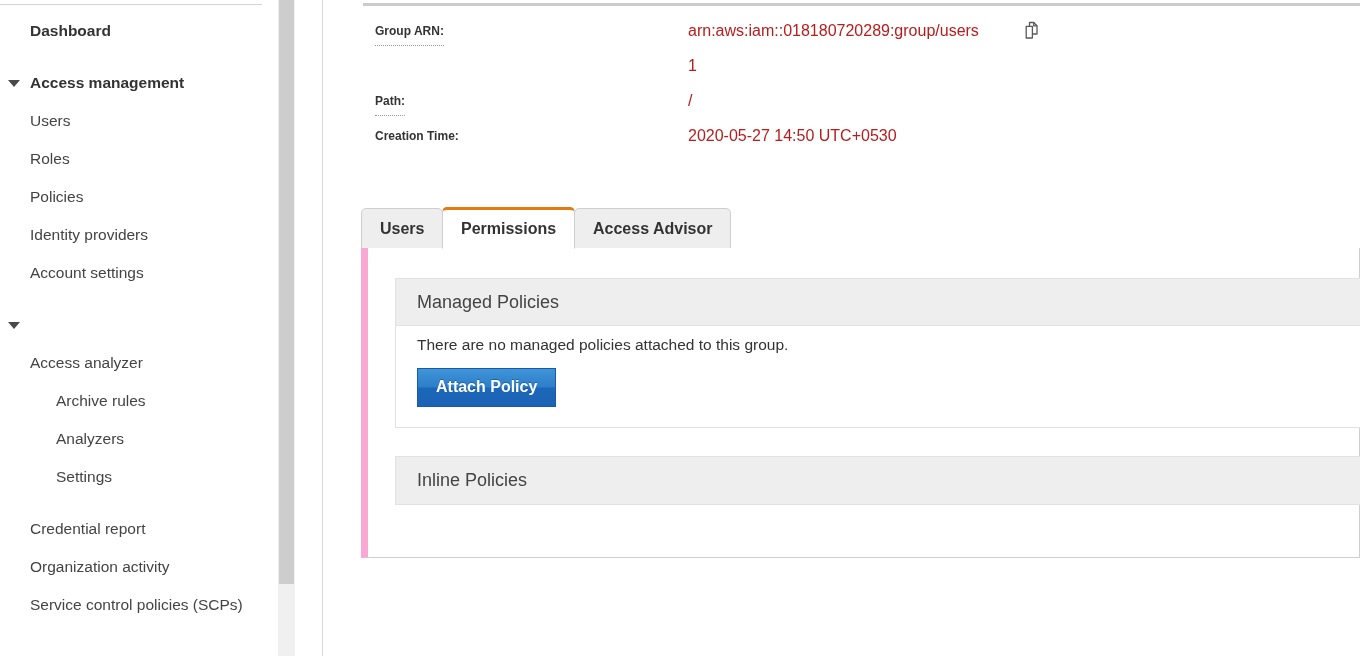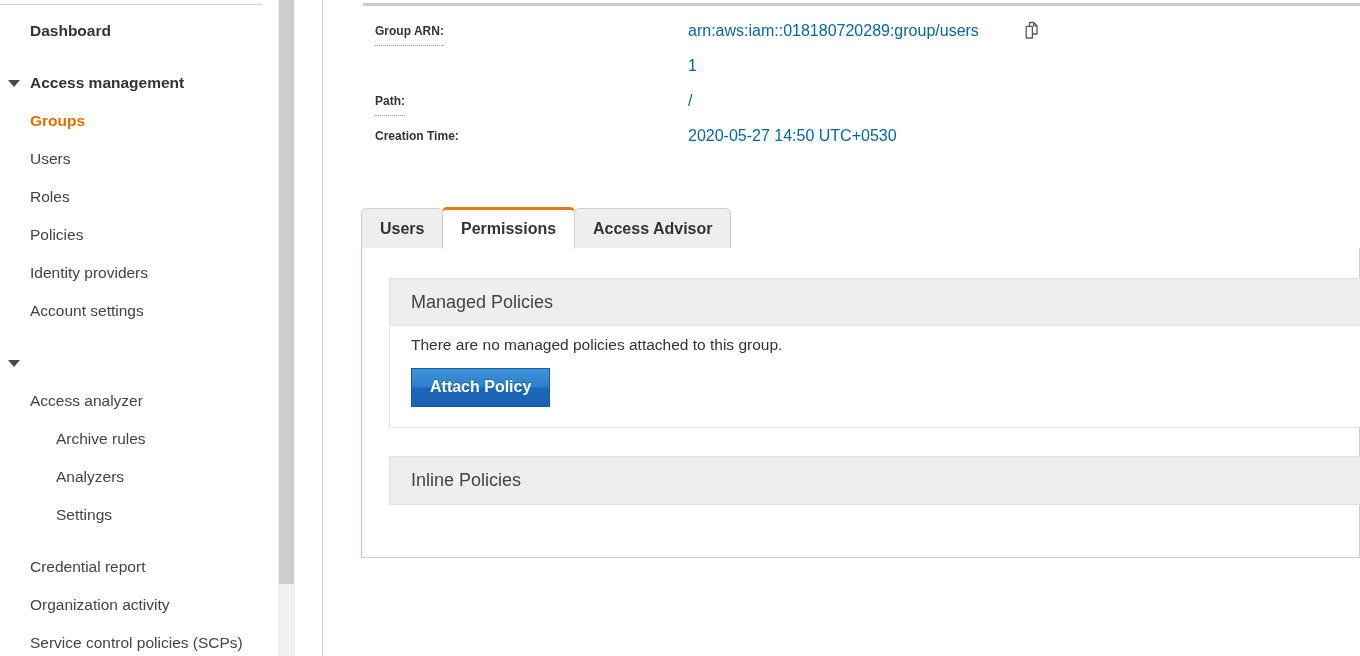--- a/index.html
+++ b/index.html
@@ -102,21 +102,21 @@
     font-size: 12px; font-weight: bold; color: #333333;
     line-height: 26px;
     white-space: nowrap;
   }
   .dlabel.dotted {
     border-bottom: 1px dotted #999999;
     padding-bottom: 1px;
   }
   .dvalue {
     position: absolute; left: 325px; top: 0;
-    font-size: 16px; color: #0369a1;
+    font-size: 16px; color: #b91c1c;
     line-height: 26px;
     white-space: nowrap;
   }
   .copy-icon {
     position: absolute; left: 660px; top: 3px;
     width: 18px; height: 19px;
     cursor: pointer;
   }
 
   
@@ -150,21 +150,21 @@
     height: 42px;
     line-height: 38px;
     z-index: 3;
   }
 
   
   #tabpanel {
     position: absolute; left: 38px; top: 248px;
     width: 999px; height: 310px;
     background: #ffffff;
-    border-left: 1px solid #f9a8d4;
+    border-left: 7px solid #f9a8d4;
     border-right: 1px solid #cfcfcf;
     border-bottom: 1px solid #cfcfcf;
   }
 
   .policy-box {
     position: absolute; left: 27px;
     width: 972px;
     border: 1px solid #e2e2e2;
     background: #ffffff;
   }
@@ -210,21 +210,20 @@
 <body>
 
 <div id="app">
 
   <div id="sidebar">
     <div id="sidebar-divider"></div>
     <div class="nav-list" id="nav-list">
         <div class="nav-item level-group"><span class="lbl">Dashboard</span></div>
         <div class="nav-gap"></div>
         <div class="nav-item level-group with-caret"><span class="caret"></span><span class="lbl">Access management</span></div>
-        <div class="nav-item level-1 active"><span class="lbl">Groups</span></div>
         <div class="nav-item level-1"><span class="lbl">Users</span></div>
         <div class="nav-item level-1"><span class="lbl">Roles</span></div>
         <div class="nav-item level-1"><span class="lbl">Policies</span></div>
         <div class="nav-item level-1"><span class="lbl">Identity providers</span></div>
         <div class="nav-item level-1"><span class="lbl">Account settings</span></div>
         <div class="nav-gap"></div>
         <div class="nav-item level-group with-caret"><span class="caret"></span></div>
         <div class="nav-item level-1"><span class="lbl">Access analyzer</span></div>
         <div class="nav-item level-2"><span class="lbl">Archive rules</span></div>
         <div class="nav-item level-2"><span class="lbl">Analyzers</span></div>

